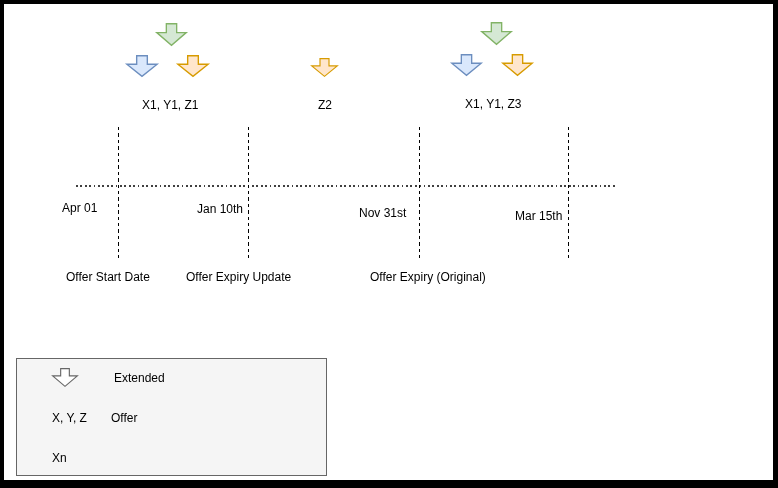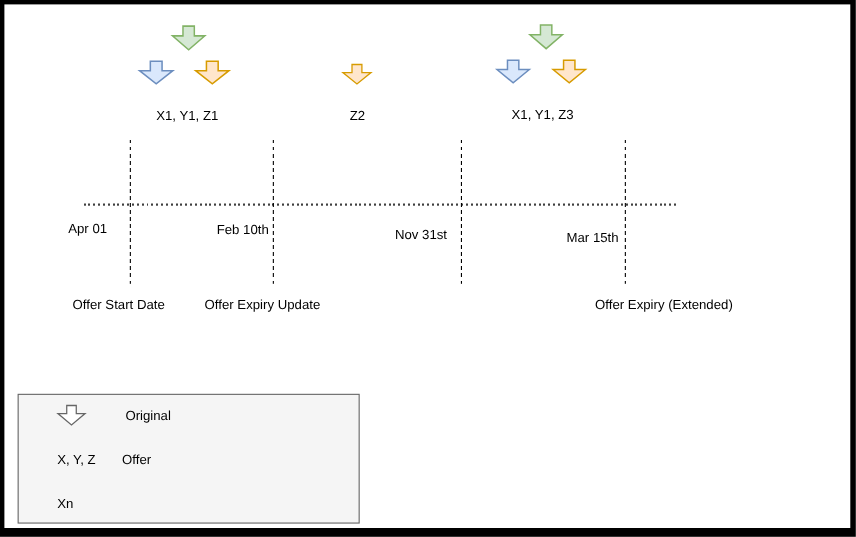--- a/index.html
+++ b/index.html
@@ -72,33 +72,33 @@
   <div class="txt" style="left:461px;top:93px">X1, Y1, Z3</div>
 
   <div class="dotted-line" style="left:72px;top:181px;width:540px"></div>
 
   <div class="divider" style="left:114px;top:123px;height:131px"></div>
   <div class="divider" style="left:244px;top:123px;height:131px"></div>
   <div class="divider" style="left:415px;top:123px;height:131px"></div>
   <div class="divider" style="left:564px;top:123px;height:131px"></div>
 
   <div class="txt" style="left:58px;top:197px">Apr 01</div>
-  <div class="txt" style="left:193px;top:198px">Feb 10th</div>
+  <div class="txt" style="left:193px;top:198px">Jan 10th</div>
   <div class="txt" style="left:355px;top:202px">Nov 31st</div>
   <div class="txt" style="left:511px;top:205px">Mar 15th</div>
 
   <div class="txt" style="left:62px;top:266px">Offer Start Date</div>
   <div class="txt" style="left:182px;top:266px">Offer Expiry Update</div>
-  <div class="txt" style="left:537px;top:266px">Offer Expiry (Extended)</div>
+  <div class="txt" style="left:366px;top:266px">Offer Expiry (Original)</div>
 
   <div class="legend">
     <svg class="arrow white" style="left:35px;top:9px;width:26px;height:19px" viewBox="0 0 30 21" preserveAspectRatio="none">
       <polygon points="10,0.7 20,0.7 20,8.8 29.2,8.8 15,20.3 0.8,8.8 10,8.8"></polygon>
     </svg>
-    <div class="txt" style="left:97px;top:12px">Original</div>
+    <div class="txt" style="left:97px;top:12px">Extended</div>
 
     <div class="txt" style="left:35px;top:52px">X, Y, Z</div>
     <div class="txt" style="left:94px;top:52px">Offer</div>
 
     <div class="txt" style="left:35px;top:92px">Xn</div>
   </div>
 
 </div>
 
 </body></html>

